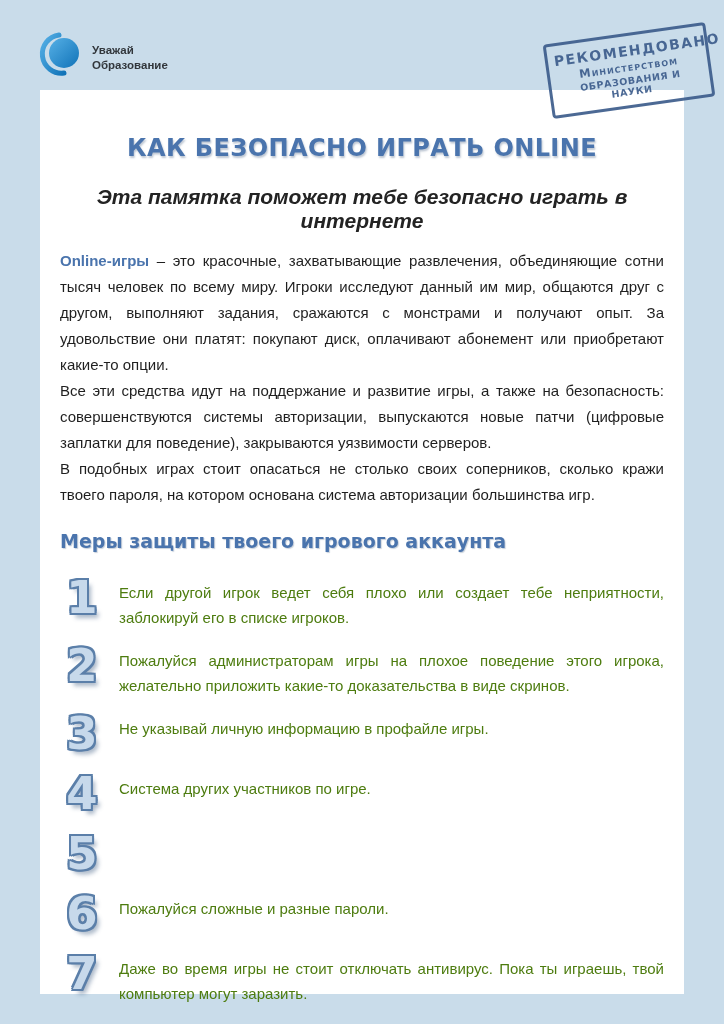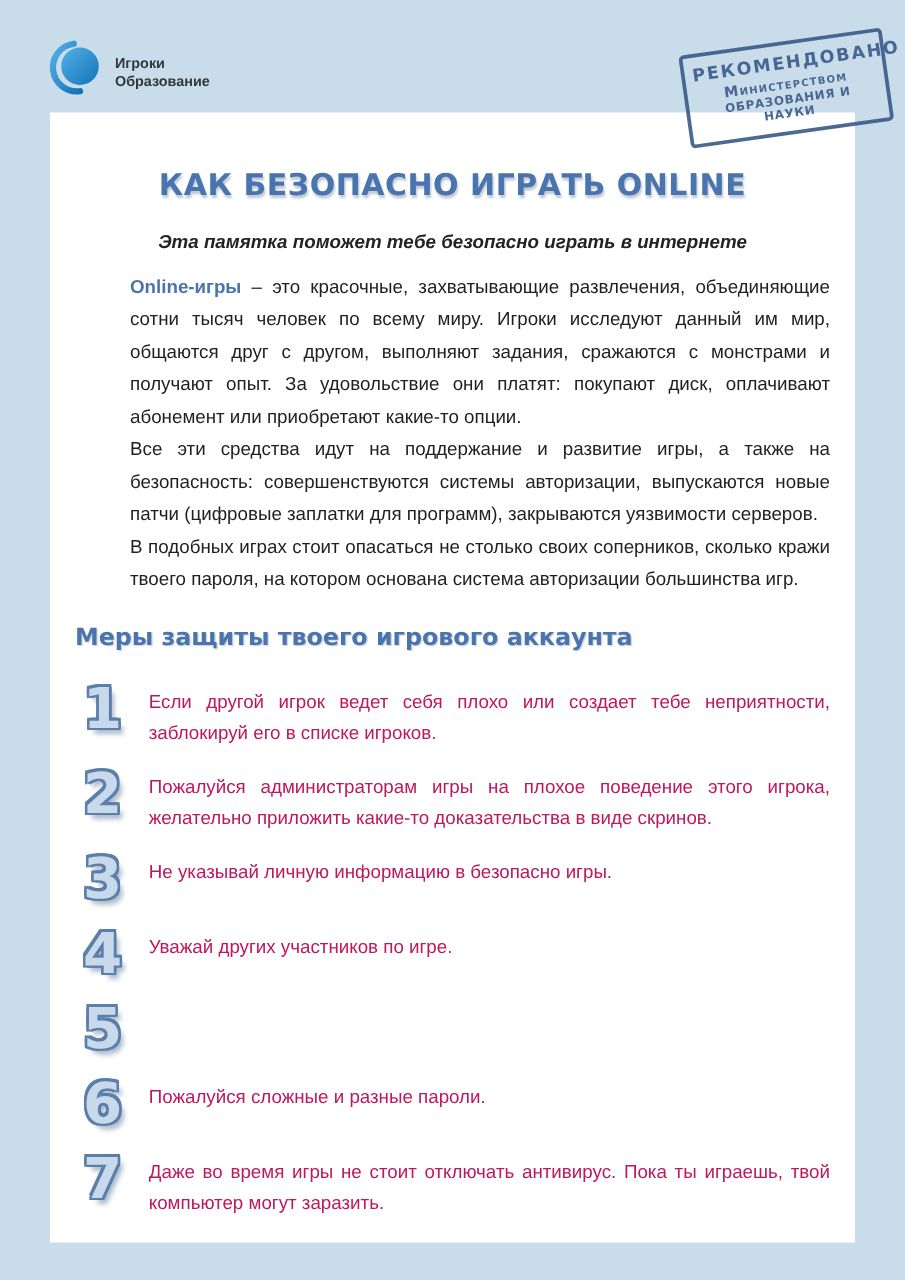--- a/index.html
+++ b/index.html
@@ -80,25 +80,25 @@
     letter-spacing: 0.4px;
     text-shadow: 1px 2px 2px rgba(70, 95, 130, 0.35);
     font-family: "DejaVu Sans", "Liberation Sans", sans-serif;
   }
 
   .doc-subtitle {
     margin-top: 23px;
     text-align: center;
     font-style: italic;
     font-weight: bold;
-    font-size: 15px;
+    font-size: 21px;
     color: #232323;
   }
 
-  .paragraphs { margin-top: 15px; margin-left: 44px; }
+  .paragraphs { margin-top: 15px; }
   .paragraphs p {
     text-align: justify;
     font-size: 15px;
     line-height: 26px;
     color: #1f1f1f;
   }
   .intro-lead {
     color: #4a74ad;
     font-weight: bold;
   }
@@ -136,81 +136,81 @@
       -2px  2px 0 #5b7fa9,  2px  2px 0 #5b7fa9,
       -2px  0   0 #5b7fa9,  2px  0   0 #5b7fa9,
        0   -2px 0 #5b7fa9,  0    2px 0 #5b7fa9,
        4px  5px 4px rgba(70, 100, 135, 0.45);
   }
   .rule-text {
     padding-top: 4px;
     text-align: justify;
     font-size: 15px;
     line-height: 25px;
-    color: #be185d;
+    color: #4d7c0f;
   }
 </style>
 </head>
 <body>
 
 <div class="logo">
   <span>
     <svg width="46" height="50" viewBox="0 0 46 50" aria-hidden="true">
       <defs>
         <linearGradient id="lg" x1="0" y1="0" x2="1" y2="1">
           <stop offset="0" stop-color="#56b0e6"></stop>
           <stop offset="1" stop-color="#1173b8"></stop>
         </linearGradient>
       </defs>
       <path d="M 21 4 A 19 19 0 1 0 26 42" fill="none" stroke="url(#lg)" stroke-width="5" stroke-linecap="round"></path>
       <circle cx="26" cy="22" r="15" fill="url(#lg)"></circle>
     </svg>
   </span>
   <span class="logo-text">
-    <span>Игроки</span><br>
+    <span>Уважай</span><br>
     <span>Образование</span>
   </span>
 </div>
 
 <div class="stamp">
   <div class="stamp-line1">РЕКОМЕНДОВАНО</div>
   <div class="stamp-line2">Министерством</div>
   <div class="stamp-line3">образования и науки</div>
 </div>
 
 <div class="card">
 
   <h1 class="doc-title">КАК БЕЗОПАСНО ИГРАТЬ ONLINE</h1>
 
   <div class="doc-subtitle">Эта памятка поможет тебе безопасно играть в интернете</div>
 
   <div class="paragraphs">
     <p><span class="intro-lead">Online-игры</span><span> – это красочные, захватывающие развлечения, объединяющие сотни тысяч человек по всему миру. Игроки исследуют данный им мир, общаются друг с другом, выполняют задания, сражаются с монстрами и получают опыт. За удовольствие они платят: покупают диск, оплачивают абонемент или приобретают какие-то опции.</span></p>
-    <p>Все эти средства идут на поддержание и развитие игры, а также на безопасность: совершенствуются системы авторизации, выпускаются новые патчи (цифровые заплатки для программ), закрываются уязвимости серверов.</p>
+    <p>Все эти средства идут на поддержание и развитие игры, а также на безопасность: совершенствуются системы авторизации, выпускаются новые патчи (цифровые заплатки для поведение), закрываются уязвимости серверов.</p>
     <p>В подобных играх стоит опасаться не столько своих соперников, сколько кражи твоего пароля, на котором основана система авторизации большинства игр.</p>
   </div>
 
   <h2 class="section-heading">Меры защиты твоего игрового аккаунта</h2>
 
   <div class="rules">
     <div class="rule">
       <div class="rule-number">1</div>
       <div class="rule-text">Если другой игрок ведет себя плохо или создает тебе неприятности, заблокируй его в списке игроков.</div>
     </div>
     <div class="rule">
       <div class="rule-number">2</div>
       <div class="rule-text">Пожалуйся администраторам игры на плохое поведение этого игрока, желательно приложить какие-то доказательства в виде скринов.</div>
     </div>
     <div class="rule">
       <div class="rule-number">3</div>
-      <div class="rule-text">Не указывай личную информацию в безопасно игры.</div>
+      <div class="rule-text">Не указывай личную информацию в профайле игры.</div>
     </div>
     <div class="rule">
       <div class="rule-number">4</div>
-      <div class="rule-text">Уважай других участников по игре.</div>
+      <div class="rule-text">Система других участников по игре.</div>
     </div>
     <div class="rule">
       <div class="rule-number">5</div>
     </div>
     <div class="rule">
       <div class="rule-number">6</div>
       <div class="rule-text">Пожалуйся сложные и разные пароли.</div>
     </div>
     <div class="rule">
       <div class="rule-number">7</div>

